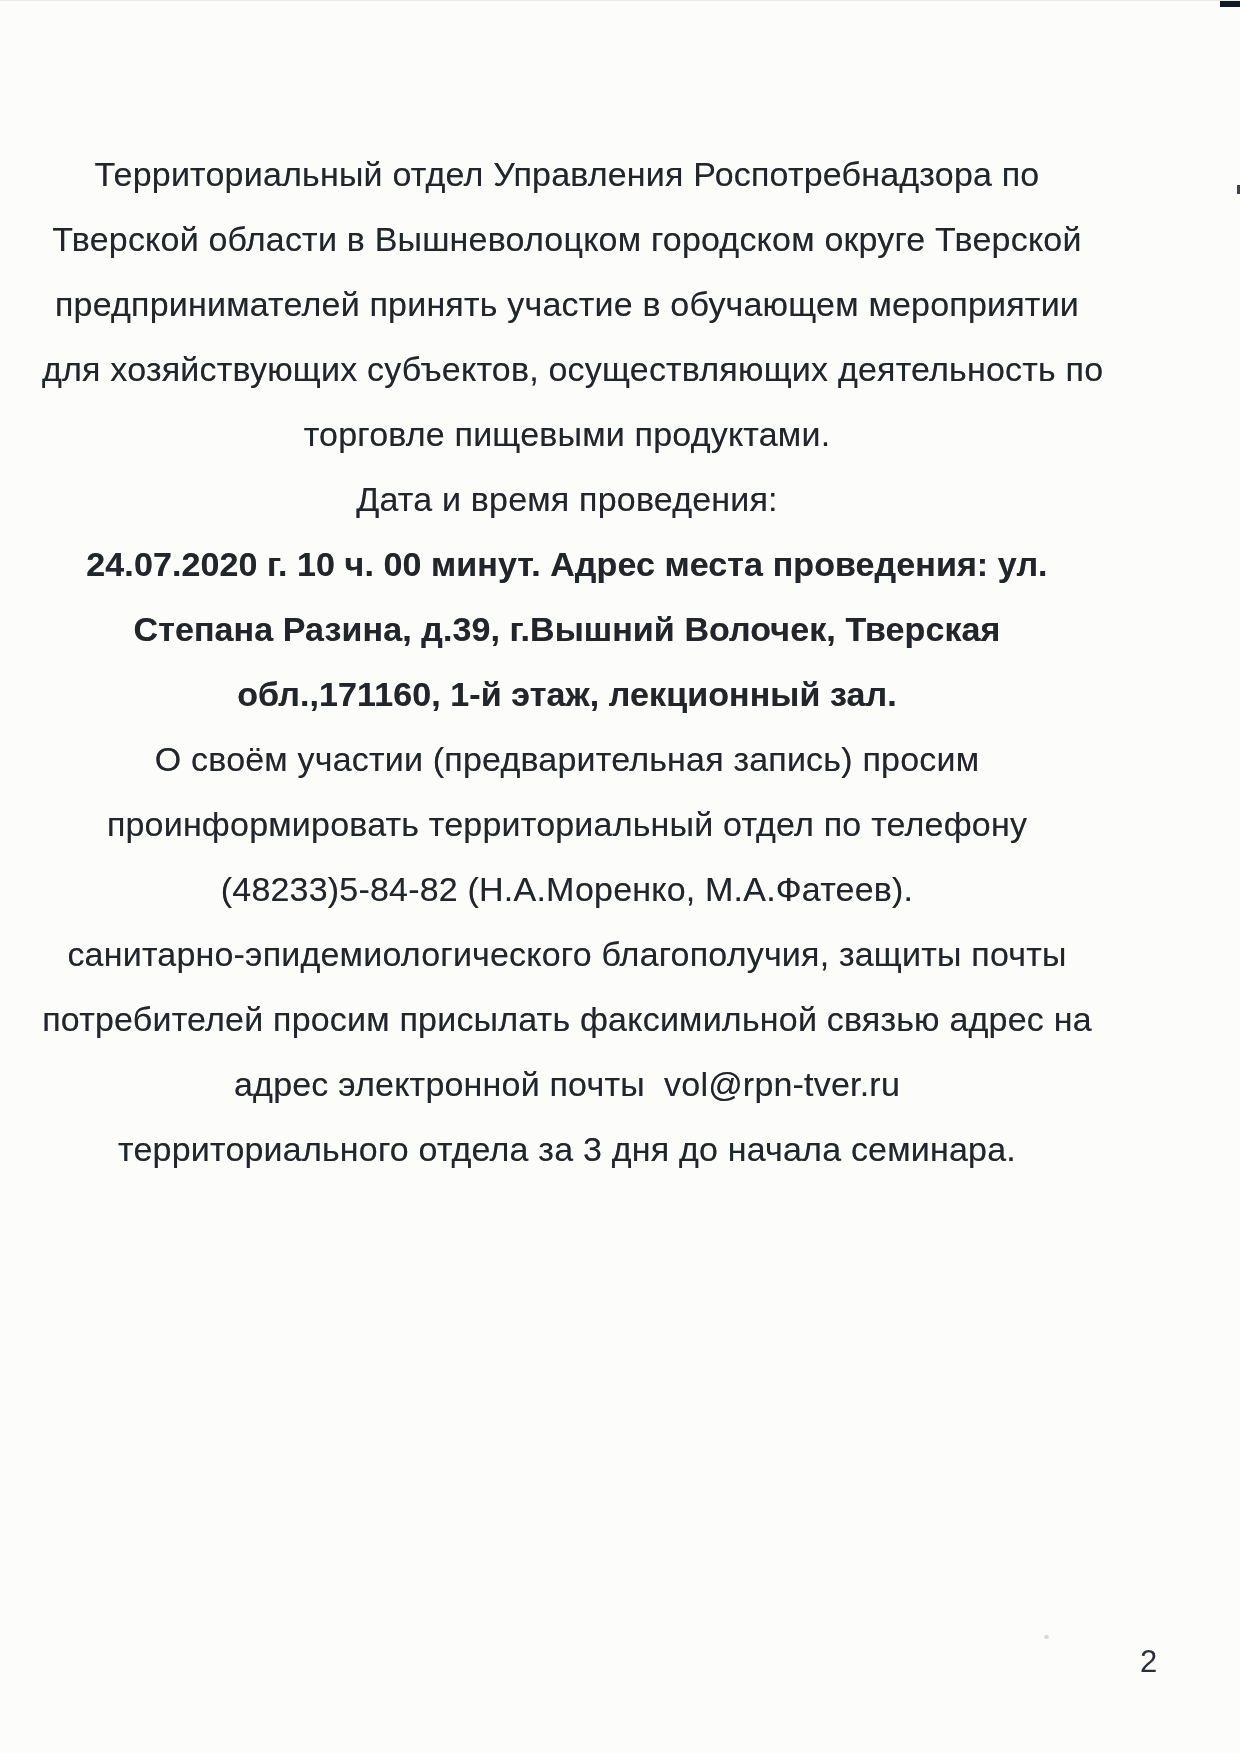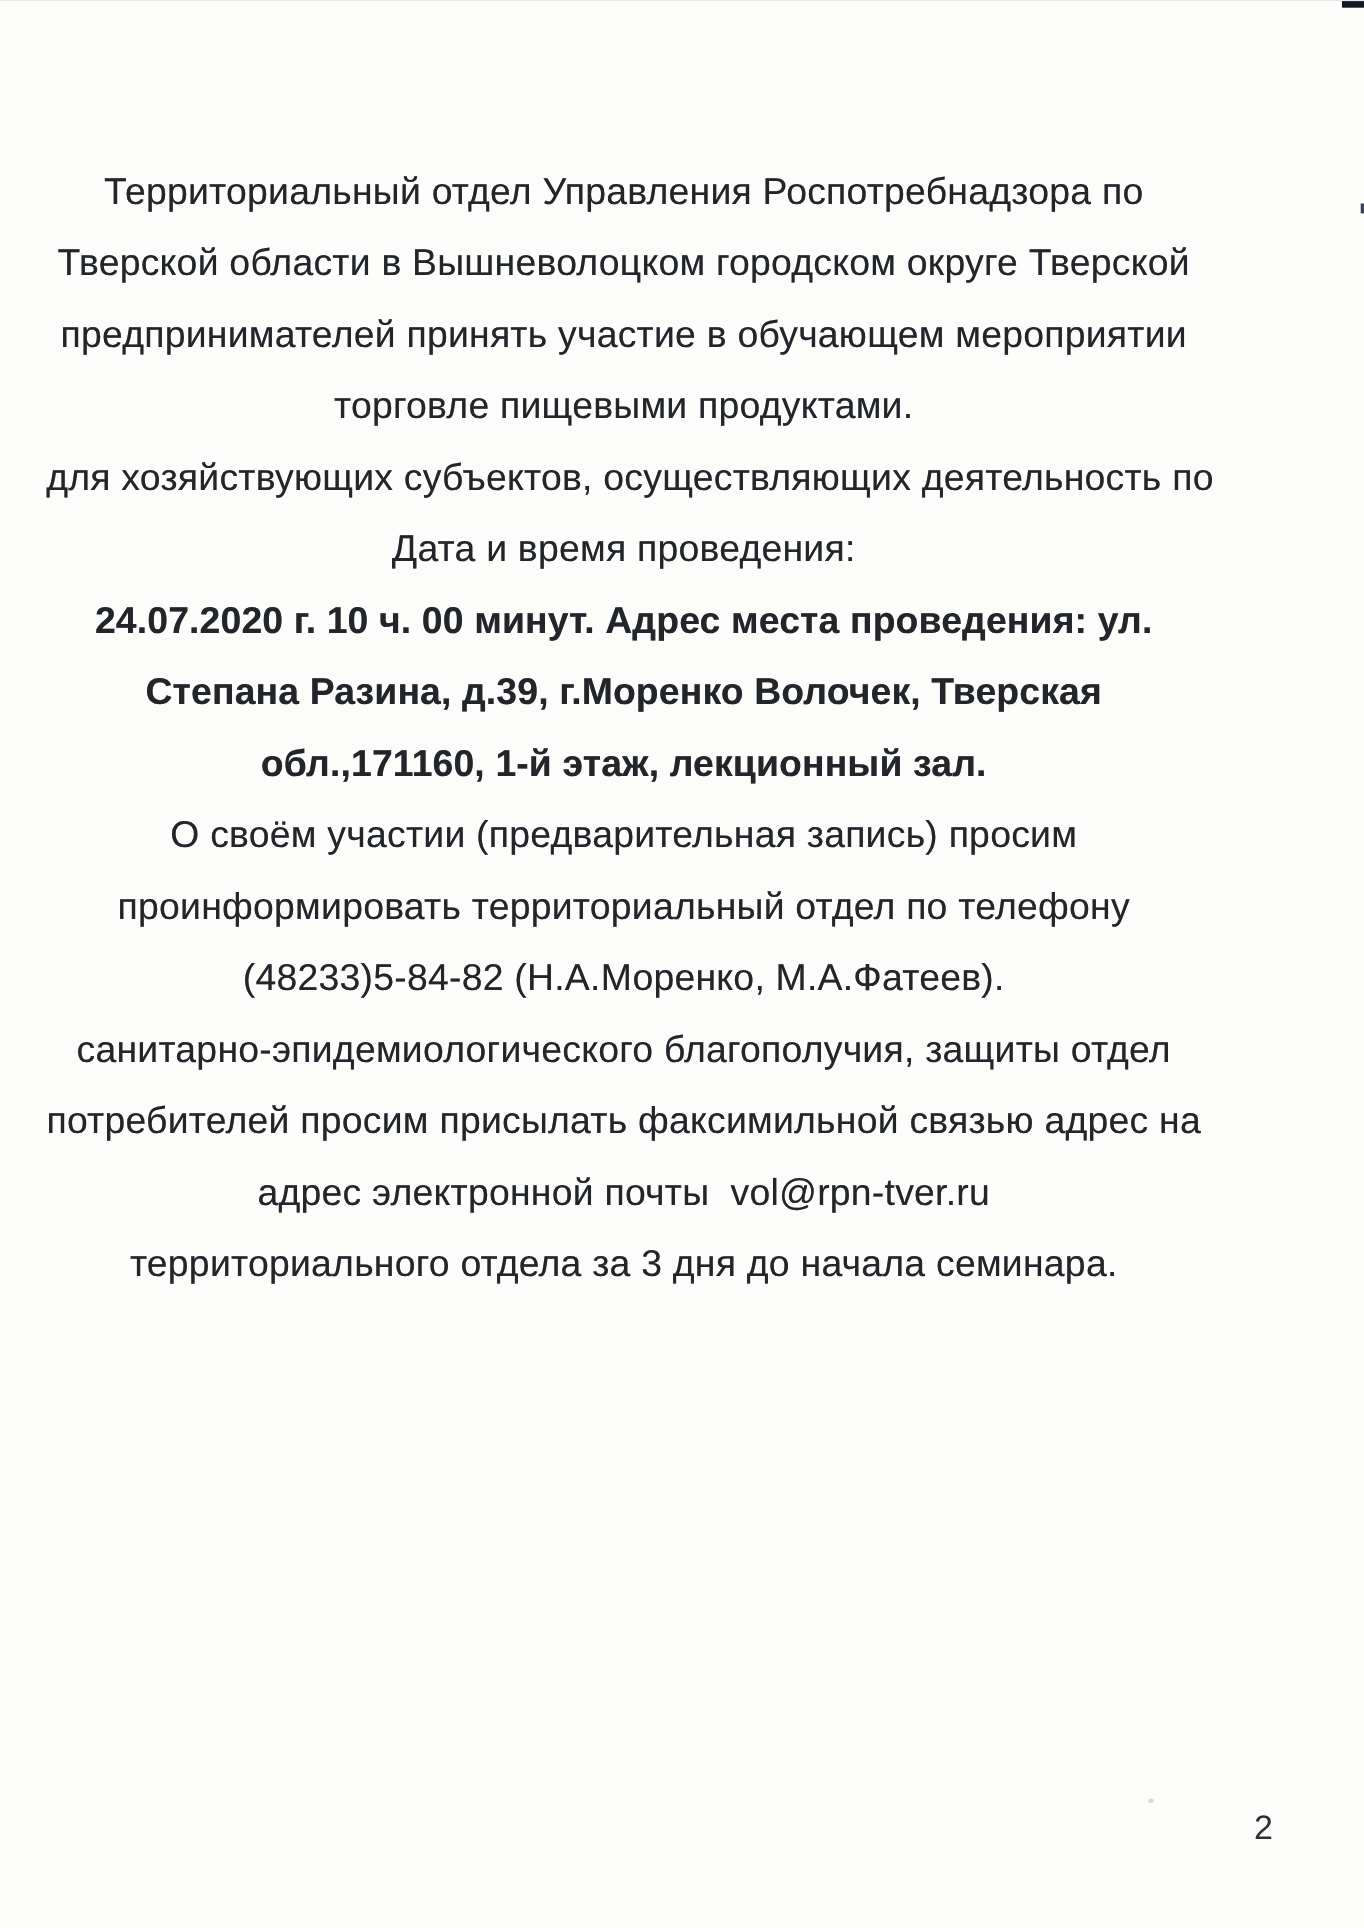--- a/index.html
+++ b/index.html
@@ -76,30 +76,30 @@
 <div class="page">
 
   <div class="artifact-top-right"></div>
   <div class="artifact-right-speck"></div>
   <div class="artifact-faint-dot"></div>
 
   <div class="content">
     <div class="line">Территориальный отдел Управления Роспотребнадзора по</div>
     <div class="line">Тверской области в Вышневолоцком городском округе Тверской</div>
     <div class="line">предпринимателей принять участие в обучающем мероприятии</div>
+    <div class="line">для хозяйствующих субъектов, осуществляющих деятельность по</div>
     <div class="line">торговле пищевыми продуктами.</div>
-    <div class="line">для хозяйствующих субъектов, осуществляющих деятельность по</div>
     <div class="line">Дата и время проведения:</div>
     <div class="line bold">24.07.2020 г. 10 ч. 00 минут. Адрес места проведения: ул.</div>
-    <div class="line bold">Степана Разина, д.39, г.Моренко Волочек, Тверская</div>
+    <div class="line bold">Степана Разина, д.39, г.Вышний Волочек, Тверская</div>
     <div class="line bold">обл.,171160, 1-й этаж, лекционный зал.</div>
     <div class="line">О своём участии (предварительная запись) просим</div>
     <div class="line">проинформировать территориальный отдел по телефону</div>
     <div class="line">(48233)5-84-82 (Н.А.Моренко, М.А.Фатеев).</div>
-    <div class="line">санитарно-эпидемиологического благополучия, защиты отдел</div>
+    <div class="line">санитарно-эпидемиологического благополучия, защиты почты</div>
     <div class="line">потребителей просим присылать факсимильной связью адрес на</div>
     <div class="line">адрес электронной почты  vol@rpn-tver.ru</div>
     <div class="line">территориального отдела за 3 дня до начала семинара.</div>
   </div>
 
   <div class="page-number">2</div>
 
 </div>
 
 </body></html>

